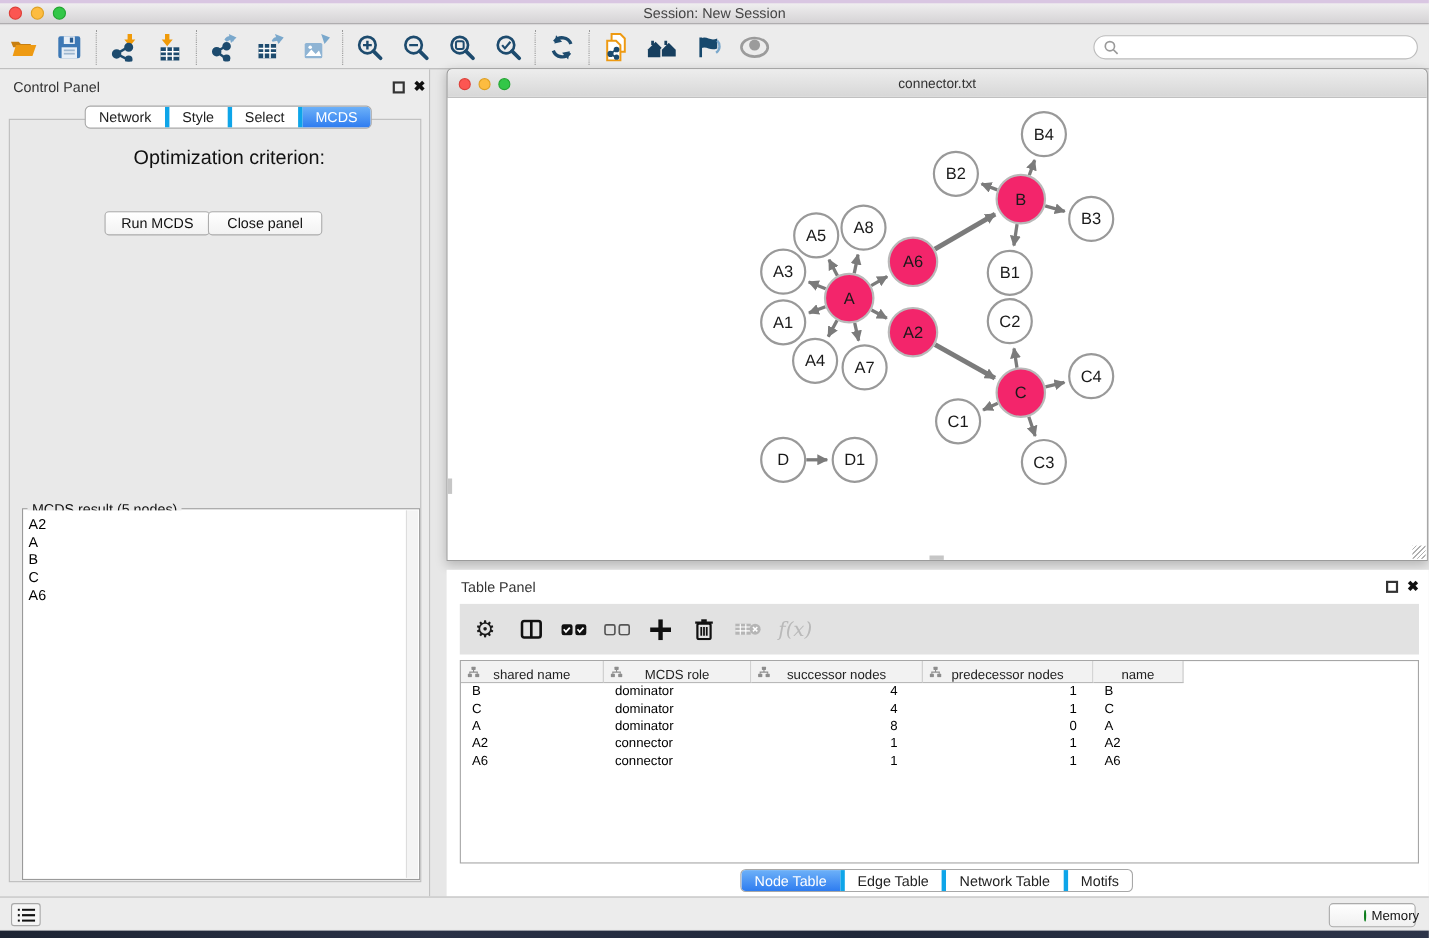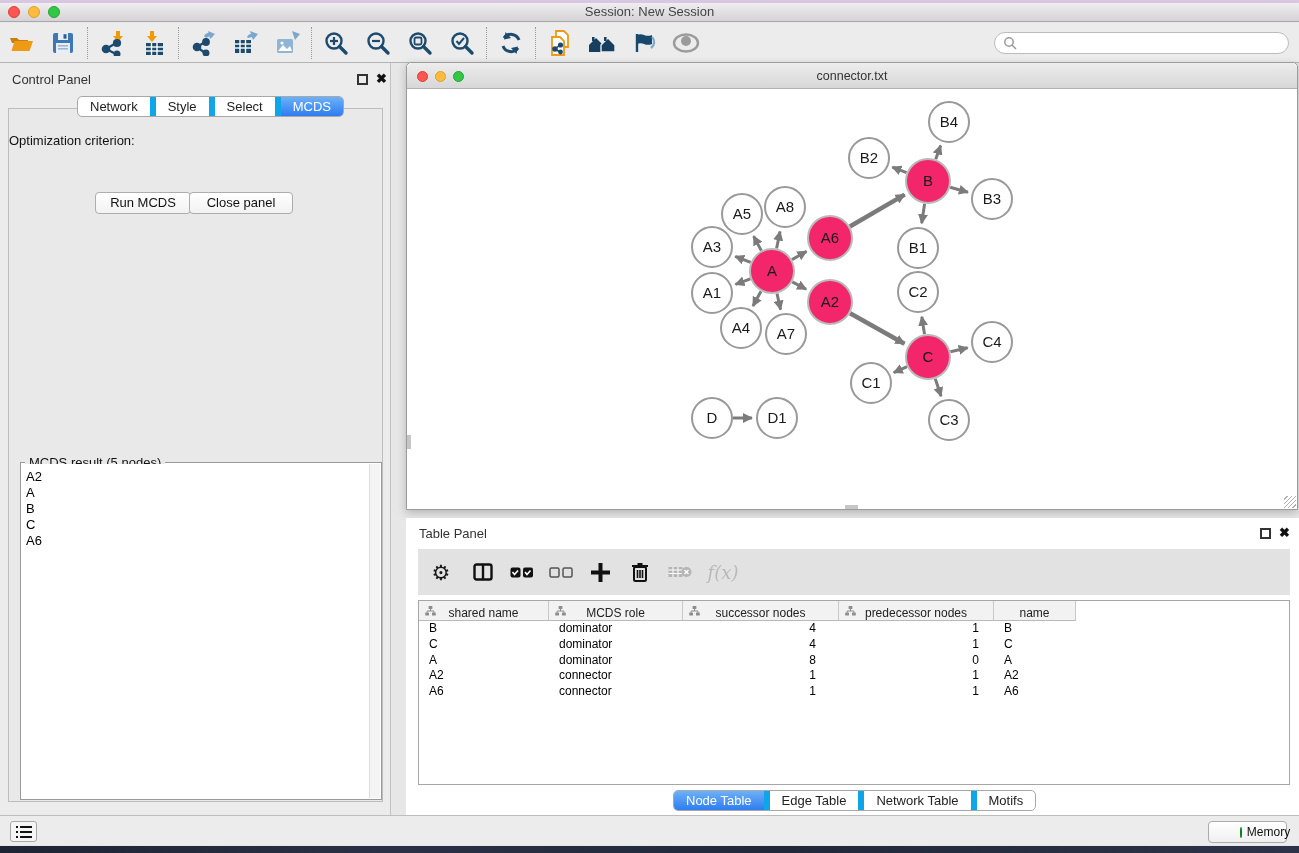--- a/index.html
+++ b/index.html
@@ -27,27 +27,27 @@
     border:1px solid #bcbcbc; border-radius:12px; display:flex; align-items:center; padding-left:8px; }
 
   
   .dock-left { position:absolute; left:0; top:63px; width:391px; height:752px; background:#ececec; border-right:1px solid #c2c2c2; }
   .panel-title { position:absolute; left:12px; top:9px; font-size:13px; color:#333; }
   .float-ic { position:absolute; width:11px; height:11px; border:2px solid #333; top:11px; }
   .close-ic { position:absolute; top:8px; font-size:13px; font-weight:bold; color:#111; }
   .dock-left .float-ic { left:357px; } .dock-left .close-ic { left:376px; }
 
   .seg-tabs { position:absolute; display:inline-flex; background:#fff; border:1px solid #a8a8a8; border-radius:5px; overflow:hidden; height:21px; z-index:3; }
-  .seg { font-size:13px; color:#222; padding:2px 12px; border-left:6px solid #0ea5e9; cursor:default; line-height:16px; white-space:nowrap; }
+  .seg { font-size:13px; color:#222; padding:2px 12px; border-left:4px solid #0ea5e9; cursor:default; line-height:16px; white-space:nowrap; }
   .seg:first-child { border-left:none; }
   .seg.active { background:linear-gradient(#6db1f8,#2e7cf0); color:#fff; }
   .ctl-tabs { left:77px; top:33px; }
 
   .ctl-content { position:absolute; left:8px; top:45px; width:375px; height:694px; background:#e9e9e9; border:1px solid #bdbdbd; }
-  .opt-label { position:absolute; left:0; width:100%; top:24px; font-size:13px; color:#111; }
+  .opt-label { position:absolute; left:13px; width:100%; top:24px; text-align:center; font-size:18px; color:#111; }
   .dropdown { position:absolute; left:35px; top:49px; width:314px; height:22px; background:#fff; border:1px solid #a7a7a7; border-radius:4px; font-size:13px; line-height:20px; padding-left:8px; color:#111; }
   .dd-step { position:absolute; right:0; top:-1px; width:21px; height:22px; border-radius:0 4px 4px 0;
     background:linear-gradient(#6db1f8,#2e7cf0); display:flex; flex-direction:column; align-items:center; justify-content:center; gap:2px; }
   .dd-step i { width:0; height:0; border-left:4px solid transparent; border-right:4px solid transparent; display:block; }
   .dd-step .up { border-bottom:5px solid #fff; } .dd-step .dn { border-top:5px solid #fff; }
   .btn { position:absolute; height:22px; background:linear-gradient(#ffffff,#f2f2f2); border:1px solid #adadad; border-radius:4px; font-size:13px; color:#111; text-align:center; line-height:20px; }
   .btn-run { left:86px; top:83px; width:96px; }
   .btn-close { left:180px; top:83px; width:104px; }
 
   .groupbox { position:absolute; left:11px; top:353px; width:362px; height:338px; border:1px solid #9a9a9a; background:#fff; }

